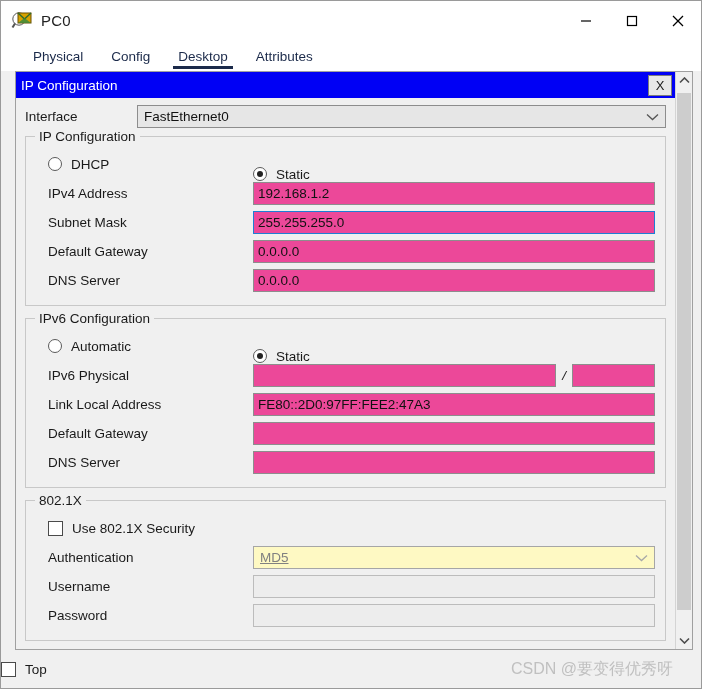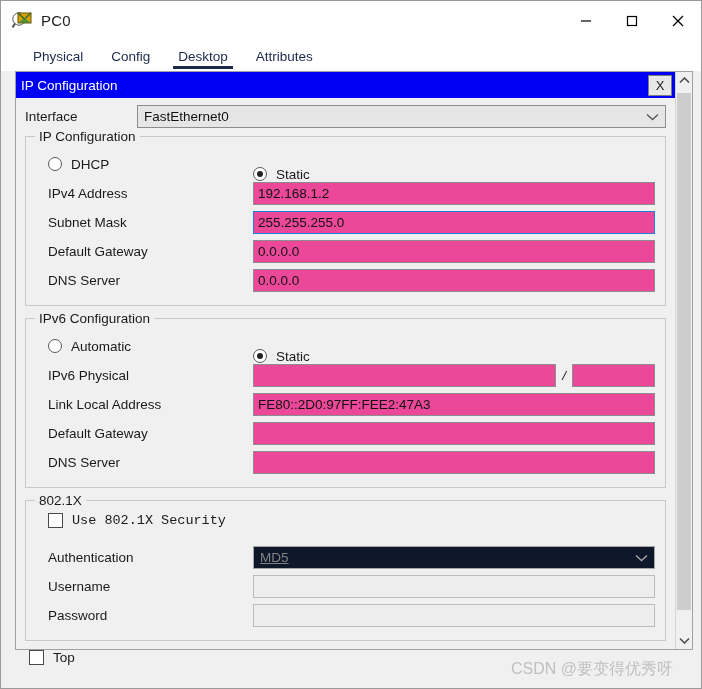--- a/index.html
+++ b/index.html
@@ -138,21 +138,21 @@
     font-size: 13.5px;
     color: #111;
     position: relative;
   }
   .combo .chev {
     margin-left: auto;
     color: #555;
     font-size: 11px;
   }
   .combo.disabled {
-    background: #0f172a;
+    background: #fef9c3;
     color: #818181;
     border-color: #a6a6a6;
     text-decoration: underline;
   }
   .combo.disabled .chev { color: #a0a0a0; }
 
   
   .group {
     margin: 2px 9px 0 9px;
     border: 1px solid #c8c8c8;
@@ -236,23 +236,23 @@
     padding: 0 6px;
     font-size: 13.5px;
     color: #1a1a1a;
     font-style: italic;
   }
   .ipv6-split .field.prefix { flex: 0 0 83px; }
 
   
   .check-row {
     display: flex;
+    align-items: center;
     height: 30px;
     padding-left: 12px;
-    font-family: Liberation Mono, monospace;
   }
   .checkbox {
     width: 15px; height: 15px;
     border: 1px solid #4a4a4a;
     background: #fff;
     margin-right: 9px;
     flex: 0 0 auto;
   }
   .check-label { font-size: 13.5px; color: #1a1a1a; }
 
@@ -277,22 +277,22 @@
     left: 1px; right: 1px;
     top: 4px; bottom: 22px;
     background: #cdcdcd;
   }
 
   
   #footer {
     flex: 0 0 auto;
     height: 38px;
     display: flex;
-    align-items: flex-start;
-    padding-left: 28px;
+    align-items: center;
+    padding-left: 0;
     background: #f0f0f0;
     position: relative;
   }
   #watermark {
     position: absolute;
     right: 28px; top: 50%;
     transform: translateY(-50%);
     font-size: 16px;
     color: #c0c0c0;
     white-space: nowrap;

